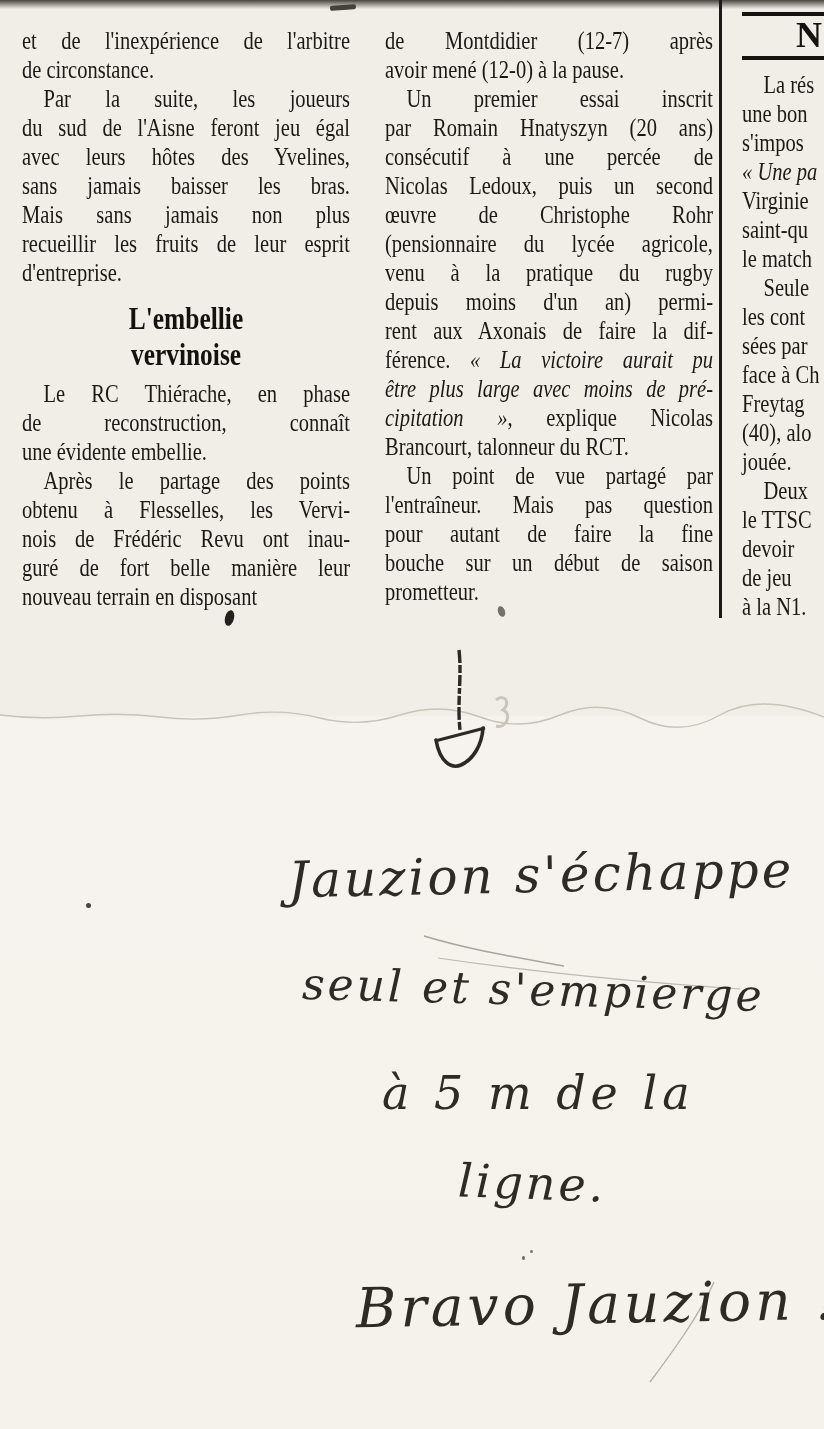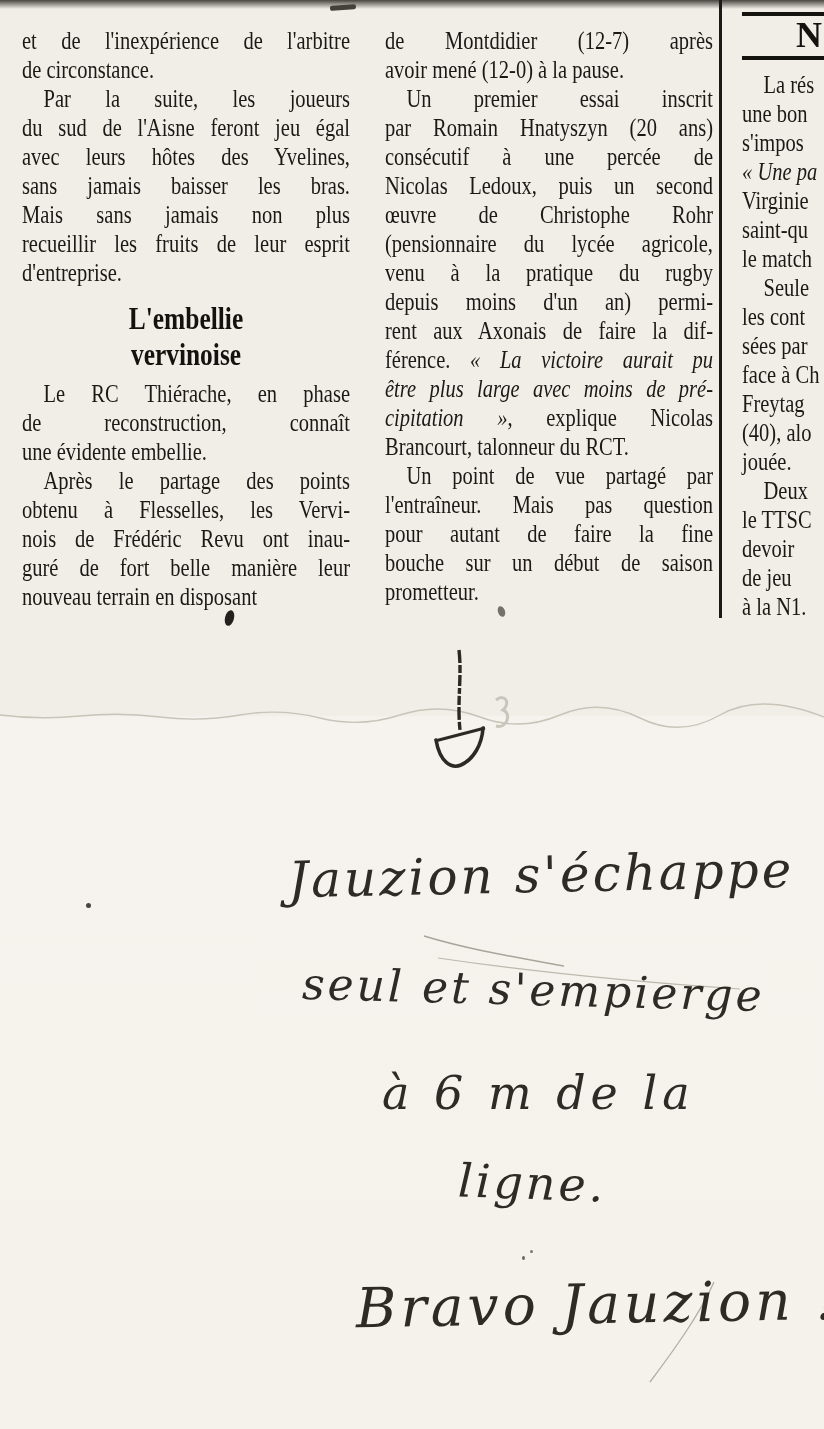--- a/index.html
+++ b/index.html
@@ -150,21 +150,21 @@
     <path d="M436 740 C440 763 452 769 461 765 C474 759 482 744 483 728" stroke="#2c2925" stroke-width="3.6" fill="none" stroke-linecap="round"></path>
     <path d="M435 741 L485 728" stroke="#2c2925" stroke-width="3" fill="none"></path>
     <path d="M496 700 C505 693 511 703 503 710 C512 713 507 729 496 726" stroke="#cac5ba" stroke-width="3" fill="none"></path>
     <path d="M424 936 C470 950 520 958 564 966" stroke="#aaa49a" stroke-width="1.5" fill="none"></path>
     <path d="M438 958 C540 973 650 983 740 989" stroke="#beb8ad" stroke-width="1.2" fill="none"></path>
     <path d="M714 1282 C700 1314 674 1350 650 1382" stroke="#b3ada2" stroke-width="1.3" fill="none"></path>
   </svg>
 
   <div class="hw hw1">Jauzion s'échappe</div>
   <div class="hw hw2">seul et s'empierge</div>
-  <div class="hw hw3">à 6 m de la</div>
+  <div class="hw hw3">à 5 m de la</div>
   <div class="hw hw4">ligne.</div>
   <div class="hw hw5">Bravo Jauzion !</div>
 
   <div class="blot dot1"></div>
   <div class="blot blob1"></div>
   <div class="blot blob2"></div>
   <div class="blot speck1"></div>
   <div class="blot speck2"></div>
 
 </div>

